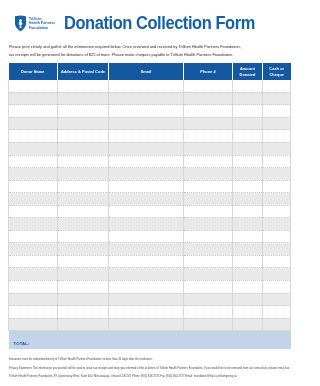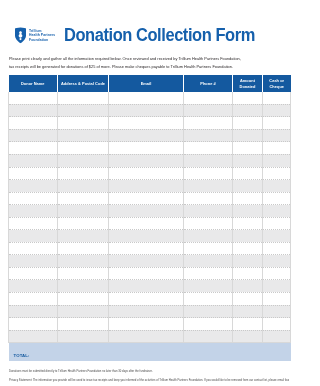--- a/index.html
+++ b/index.html
@@ -25,21 +25,20 @@
     background: #ffffff;
   }
 
   
   .header {
     display: flex;
     align-items: center;
     height: 38px;
     padding-top: 9px;
     box-sizing: border-box;
-    margin-top: 12px;
   }
 
   .logo {
     display: flex;
     align-items: center;
     gap: 2px;
     flex: 0 0 auto;
     margin-left: 6px;
   }
 

